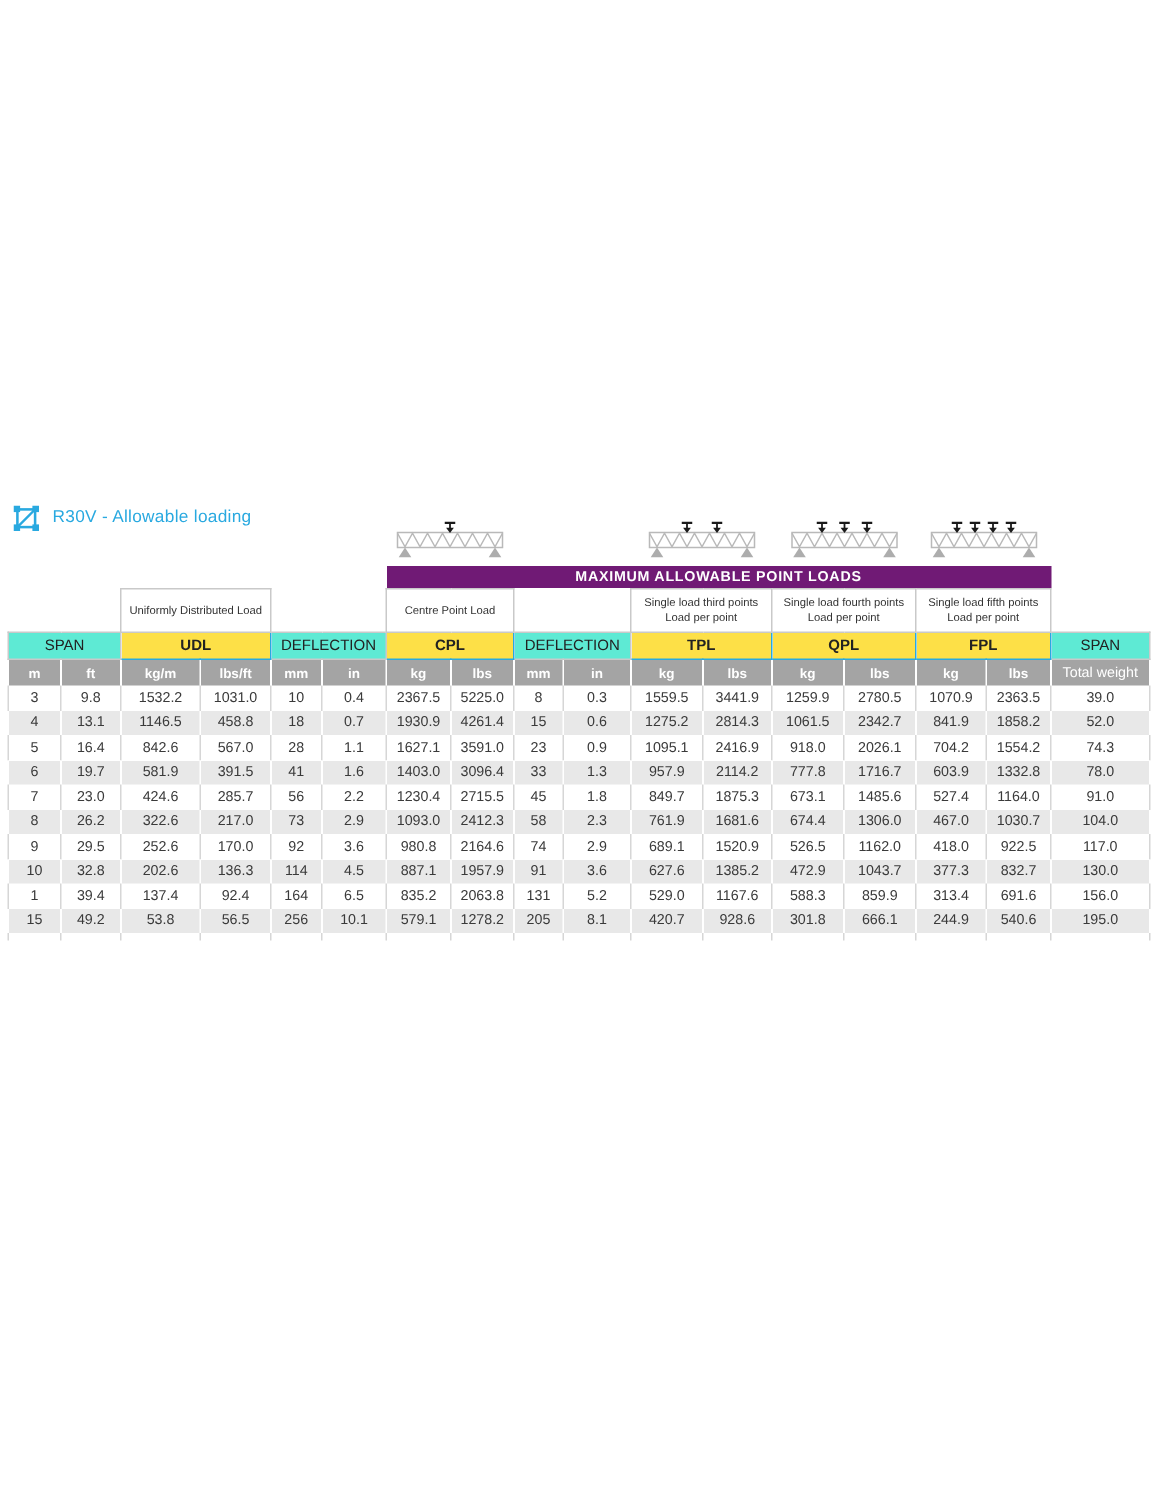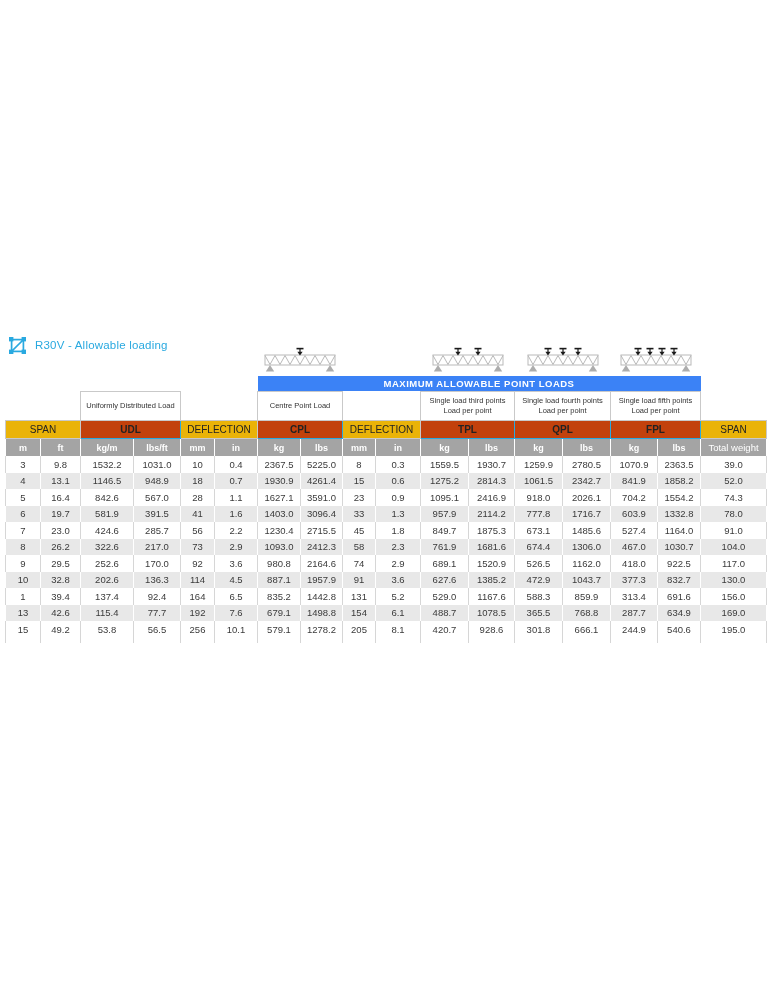--- a/index.html
+++ b/index.html
@@ -17,34 +17,34 @@
   table{border-collapse:collapse;table-layout:fixed;width:761px;}
   td,th{padding:0;overflow:hidden;white-space:nowrap;font-weight:normal;}
   
   .icons-row td{height:28px;border:none;}
   .icon-cell{
     border-left:1px solid #c9c9c9;border-right:1px solid #c9c9c9;
     text-align:center;vertical-align:bottom;
   }
   
   .band{
-    background:#3b82f6;color:#ffffff;height:15px;
+    background:#701a75;color:#ffffff;height:15px;
     font-size:9.5px;font-weight:bold;text-align:center;letter-spacing:.5px;
   }
   
   .sub-row td{height:26px;}
   .box{
     border:1px solid #c9c9c9;background:#ffffff;color:#333333;
     font-size:7.5px;line-height:1.3;text-align:center;
     white-space:normal;padding:1px 5px;vertical-align:middle;
   }
   
   .head-row th{height:17px;font-size:10px;color:#222222;}
-  .outline{border:1px solid #c9c9c9;background:#eab308;}
-  .blue{background:#c2410c;color:#ffffff;font-weight:bold;font-size:10px;border:1px solid #29a9e0;}
+  .outline{border:1px solid #c9c9c9;background:#5eead4;}
+  .blue{background:#fde047;color:#ffffff;font-weight:bold;font-size:10px;border:1px solid #29a9e0;}
   
   .units-row td{
     height:17px;background:#a4a4a4;color:#ffffff;
     font-size:9px;font-weight:600;text-align:center;
     border-left:1px solid #ffffff;border-right:1px solid #ffffff;
   }
   .units-row td.total{font-weight:normal;font-size:9.5px;}
   
   tbody td{
     height:16.5px;font-size:9.5px;color:#3a3a3a;text-align:center;
@@ -205,32 +205,32 @@
           <td>9.8</td>
           <td>1532.2</td>
           <td>1031.0</td>
           <td>10</td>
           <td>0.4</td>
           <td>2367.5</td>
           <td>5225.0</td>
           <td>8</td>
           <td>0.3</td>
           <td>1559.5</td>
-          <td>1930.7</td>
+          <td>3441.9</td>
           <td>1259.9</td>
           <td>2780.5</td>
           <td>1070.9</td>
           <td>2363.5</td>
           <td>39.0</td>
         </tr>
         <tr>
           <td>4</td>
           <td>13.1</td>
           <td>1146.5</td>
-          <td>948.9</td>
+          <td>458.8</td>
           <td>18</td>
           <td>0.7</td>
           <td>1930.9</td>
           <td>4261.4</td>
           <td>15</td>
           <td>0.6</td>
           <td>1275.2</td>
           <td>2814.3</td>
           <td>1061.5</td>
           <td>2342.7</td>
@@ -353,49 +353,30 @@
           <td>130.0</td>
         </tr>
         <tr>
           <td>1</td>
           <td>39.4</td>
           <td>137.4</td>
           <td>92.4</td>
           <td>164</td>
           <td>6.5</td>
           <td>835.2</td>
-          <td>1442.8</td>
+          <td>2063.8</td>
           <td>131</td>
           <td>5.2</td>
           <td>529.0</td>
           <td>1167.6</td>
           <td>588.3</td>
           <td>859.9</td>
           <td>313.4</td>
           <td>691.6</td>
           <td>156.0</td>
-        </tr>
-        <tr>
-          <td>13</td>
-          <td>42.6</td>
-          <td>115.4</td>
-          <td>77.7</td>
-          <td>192</td>
-          <td>7.6</td>
-          <td>679.1</td>
-          <td>1498.8</td>
-          <td>154</td>
-          <td>6.1</td>
-          <td>488.7</td>
-          <td>1078.5</td>
-          <td>365.5</td>
-          <td>768.8</td>
-          <td>287.7</td>
-          <td>634.9</td>
-          <td>169.0</td>
         </tr>
         <tr>
           <td>15</td>
           <td>49.2</td>
           <td>53.8</td>
           <td>56.5</td>
           <td>256</td>
           <td>10.1</td>
           <td>579.1</td>
           <td>1278.2</td>

